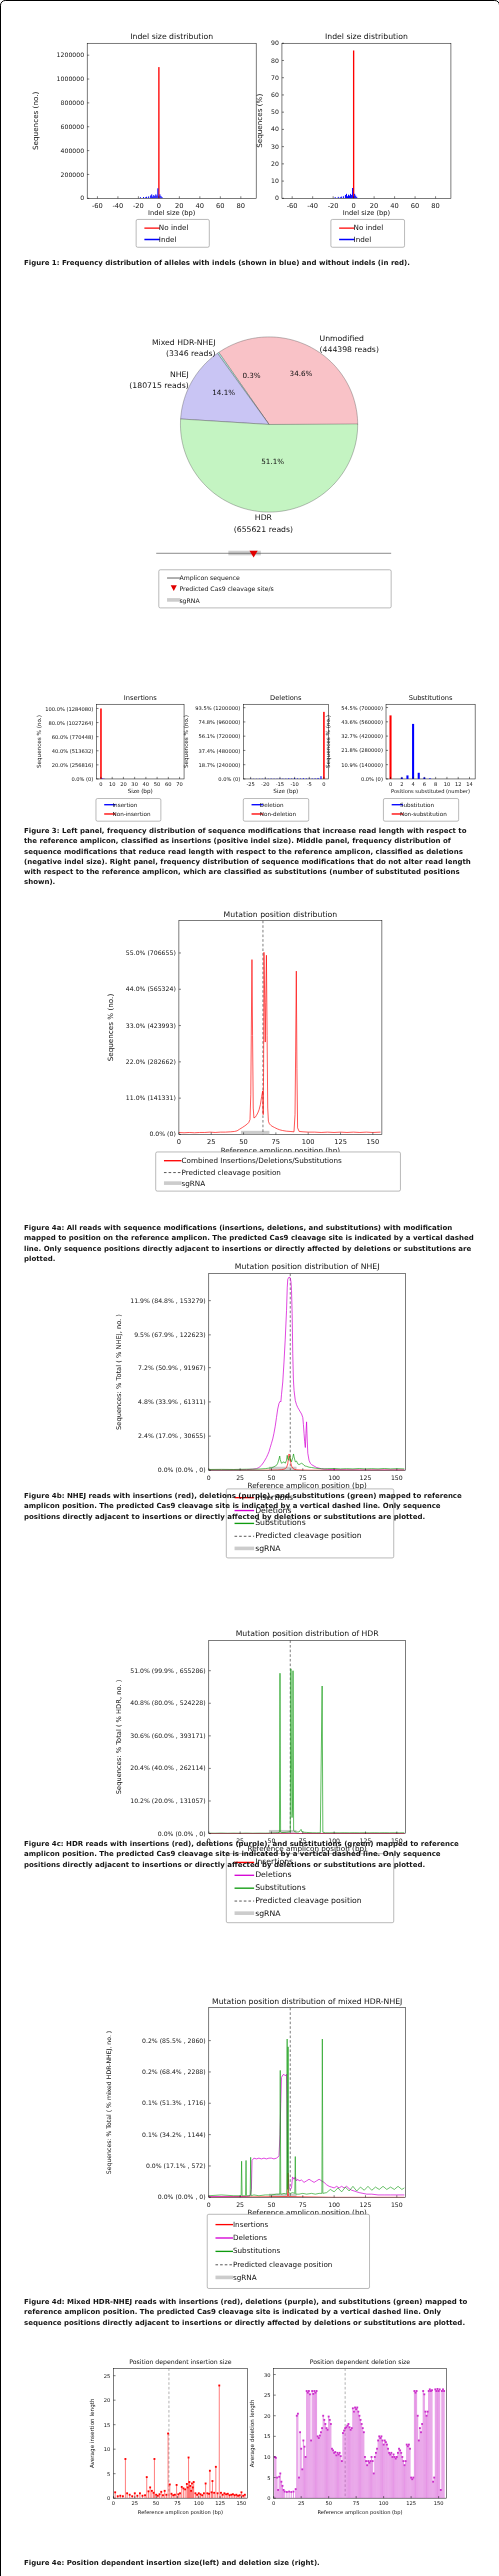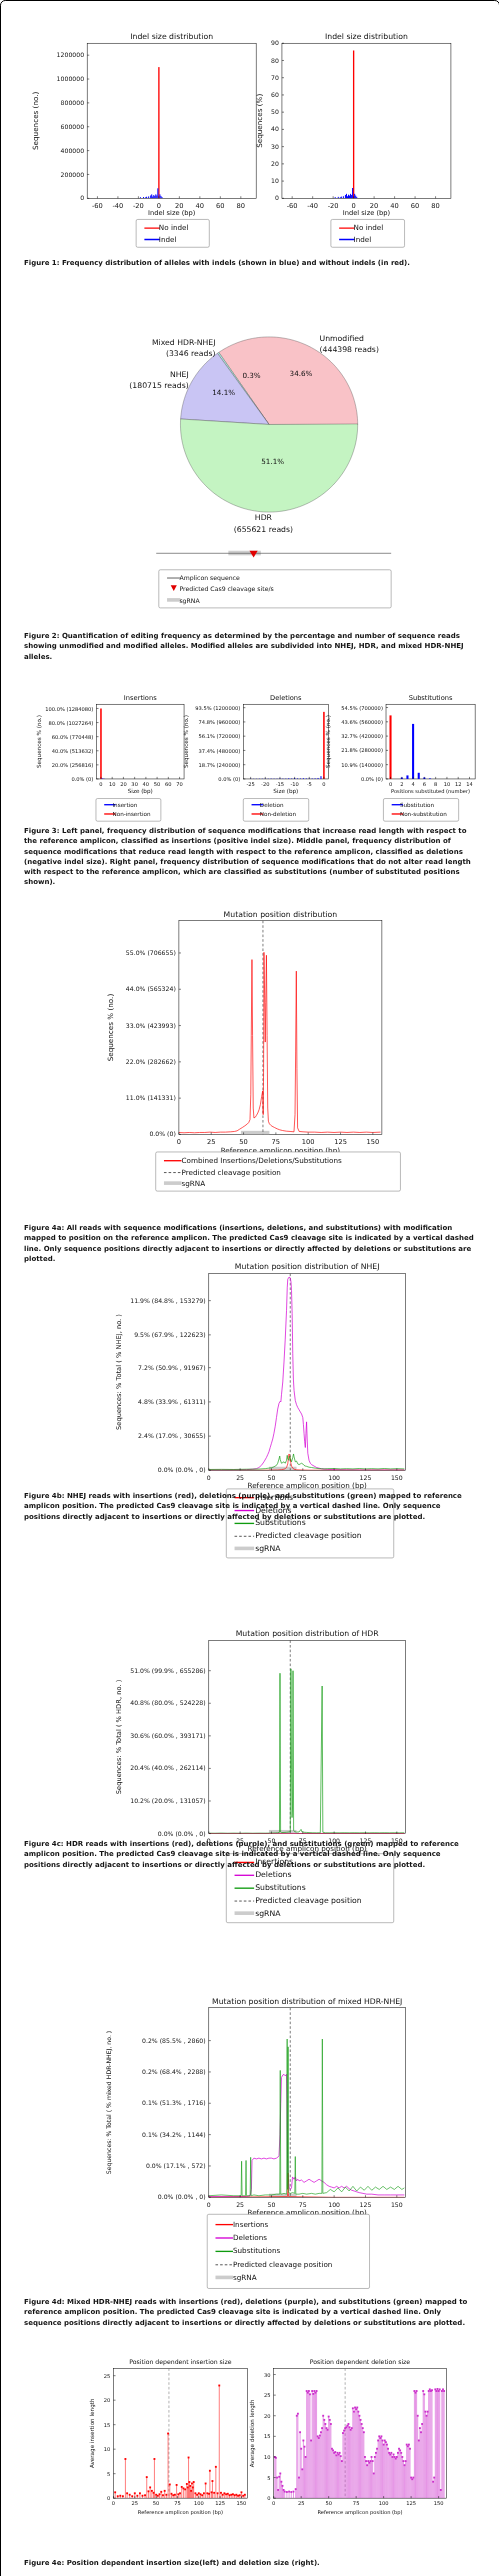--- a/index.html
+++ b/index.html
@@ -1412,21 +1412,20 @@
         <path d="M 453 7355 L 600.9 7350.5 L 600.7 7345.6 L 600.2 7340.7 L 599.6 7335.8 L 598.9 7330.9 L 597.9 7326.1 L 596.8 7321.3 L 595.5 7316.5 L 594.0 7311.8 L 592.3 7307.1 L 590.5 7302.5 L 588.5 7297.9 L 586.4 7293.5 L 584.1 7289.1 L 581.6 7284.7 L 579.0 7280.5 L 576.2 7276.3 L 573.3 7272.3 L 570.2 7268.3 L 567.0 7264.5 L 563.7 7260.7 L 560.2 7257.1 L 556.6 7253.6 L 552.9 7250.2 L 549.0 7246.9 L 545.0 7243.8 L 541.0 7240.8 L 536.8 7237.9 L 532.5 7235.2 L 528.1 7232.6 L 523.6 7230.2 L 519.1 7227.9 L 514.4 7225.8 L 509.7 7223.8 L 504.9 7222.0 L 500.1 7220.4 L 495.2 7218.9 L 490.2 7217.6 L 485.2 7216.4 L 480.2 7215.4 L 475.1 7214.6 L 470.0 7213.9 L 464.9 7213.5 L 459.8 7213.1 L 454.7 7213.0 L 449.5 7213.0 L 444.4 7213.2 L 439.3 7213.6 L 434.1 7214.2 L 429.1 7214.9 L 424.0 7215.8 L 419.0 7216.8 L 414.0 7218.0 L 409.1 7219.4 L 404.2 7220.9 L 399.4 7222.7 L 394.6 7224.5 L 389.9 7226.5 L 385.3 7228.7 L 380.8 7231.1 L 376.3 7233.5 L 372.0 7236.2 L 367.7 7238.9 L 363.6 7241.8 L 359.5 7244.9 L 355.6 7248.1 L 351.8 7251.4 L 348.1 7254.8 L 344.5 7258.4 L 341.1 7262.0 L 337.8 7265.8 L 334.7 7269.7 L 331.6 7273.7 L 328.8 7277.8 L 326.1 7282.0 L 323.5 7286.3 L 321.1 7290.6 L 318.8 7295.1 L 316.7 7299.6 L 314.8 7304.1 L 313.1 7308.8 L 311.5 7313.5 L 310.1 7318.2 L 308.8 7323.0 L 307.7 7327.8 L 306.8 7332.7 L 306.1 7337.5 L 305.6 7342.5 L 305.2 7347.4 L 305.0 7352.3 L 305.0 7357.2 L 305.2 7362.2 L 305.5 7367.1 L 306.1 7372.0 L 306.8 7376.9 L 307.6 7381.7 L 308.7 7386.6 L 309.9 7391.3 L 311.3 7396.1 L 312.9 7400.8 L 314.6 7405.4 L 316.6 7410.0 L 318.6 7414.5 L 320.9 7419.0 L 323.3 7423.3 L 325.8 7427.6 L 328.5 7431.8 L 331.4 7435.9 L 334.4 7439.9 L 337.5 7443.8 L 340.8 7447.6 L 344.2 7451.3 L 347.8 7454.8 L 351.4 7458.3 L 355.2 7461.6 L 359.2 7464.8 L 363.2 7467.9 L 367.3 7470.8 L 371.6 7473.6 L 375.9 7476.2 L 380.3 7478.7 L 384.9 7481.1 L 389.5 7483.3 L 394.2 7485.3 L 398.9 7487.2 L 403.7 7488.9 L 408.6 7490.5 L 413.5 7491.9 L 418.5 7493.1 L 423.5 7494.2 L 428.6 7495.1 L 433.7 7495.8 L 438.8 7496.3 L 443.9 7496.7 L 449.0 7496.9 L 454.2 7497.0 L 459.3 7496.9 L 464.4 7496.6 L 469.5 7496.1 L 474.6 7495.5 L 479.7 7494.7 L 484.8 7493.7 L 489.8 7492.6 L 494.7 7491.2 L 499.6 7489.8 L 504.5 7488.1 L 509.3 7486.3 L 514.0 7484.4 L 518.6 7482.3 L 523.2 7480.0 L 527.7 7477.6 L 532.1 7475.0 L 536.4 7472.3 L 540.6 7469.5 L 544.6 7466.5 L 548.6 7463.4 L 552.5 7460.1 L 556.2 7456.7 L 559.9 7453.2 L 563.3 7449.6 L 566.7 7445.9 L 569.9 7442.1 L 573.0 7438.1 L 575.9 7434.1 L 578.7 7429.9 L 581.4 7425.7 L 583.8 7421.4 L 586.2 7417.0 L 588.3 7412.5 L 590.3 7407.9 L 592.2 7403.3 L 593.8 7398.7 L 595.3 7393.9 L 596.6 7389.2 L 597.8 7384.4 L 598.8 7379.5 L 599.6 7374.7 L 600.2 7369.8 L 600.6 7364.9 L 600.9 7359.9 L 601.0 7355.0 Z" fill="#fbe9cb" stroke="#4a4a4a" stroke-width="0.7"></path>
         <text x="295" y="7350" text-anchor="end" font-size="14" fill="#111">Unmodified</text>
         <text x="295" y="7370" text-anchor="end" font-size="14" fill="#111">(1278126 reads)</text>
         <text x="357" y="7360" text-anchor="middle" font-size="13" fill="#111">99.5%</text>
         <text x="528" y="7358" text-anchor="middle" font-size="13" fill="#111">0.5%</text>
         <text x="608" y="7350" text-anchor="start" font-size="14" fill="#111">Potential splice sites modified</text>
         <text x="608" y="7370" text-anchor="start" font-size="14" fill="#111">(5954 reads)</text>
       </g>
     </svg>
   <div class="caption" style="top:257px">Figure 1: Frequency distribution of alleles with indels (shown in blue) and without indels (in red).</div>
-  <div class="caption" style="top:630px">Figure 2: Quantification of editing frequency as determined by the percentage and number of sequence reads showing unmodified and modified alleles. Modified alleles are subdivided into NHEJ, HDR, and mixed HDR-NHEJ alleles.</div>
   <div class="caption" style="top:825px">Figure 3: Left panel, frequency distribution of sequence modifications that increase read length with respect to the reference amplicon, classified as insertions (positive indel size). Middle panel, frequency distribution of sequence modifications that reduce read length with respect to the reference amplicon, classified as deletions (negative indel size). Right panel, frequency distribution of sequence modifications that do not alter read length with respect to the reference amplicon, which are classified as substitutions (number of substituted positions shown).</div>
   <div class="caption" style="top:1222px">Figure 4a: All reads with sequence modifications (insertions, deletions, and substitutions) with modification mapped to position on the reference amplicon. The predicted Cas9 cleavage site is indicated by a vertical dashed line. Only sequence positions directly adjacent to insertions or directly affected by deletions or substitutions are plotted.</div>
   <div class="caption" style="top:1490px">Figure 4b: NHEJ reads with insertions (red), deletions (purple), and substitutions (green) mapped to reference amplicon position. The predicted Cas9 cleavage site is indicated by a vertical dashed line. Only sequence positions directly adjacent to insertions or directly affected by deletions or substitutions are plotted.</div>
   <div class="caption" style="top:1838px">Figure 4c: HDR reads with insertions (red), deletions (purple), and substitutions (green) mapped to reference amplicon position. The predicted Cas9 cleavage site is indicated by a vertical dashed line. Only sequence positions directly adjacent to insertions or directly affected by deletions or substitutions are plotted.</div>
   <div class="caption" style="top:2296px">Figure 4d: Mixed HDR-NHEJ reads with insertions (red), deletions (purple), and substitutions (green) mapped to reference amplicon position. The predicted Cas9 cleavage site is indicated by a vertical dashed line. Only sequence positions directly adjacent to insertions or directly affected by deletions or substitutions are plotted.</div>
   <div class="caption" style="top:2557px">Figure 4e: Position dependent insertion size(left) and deletion size (right).</div>
 
 </div>
 
 

